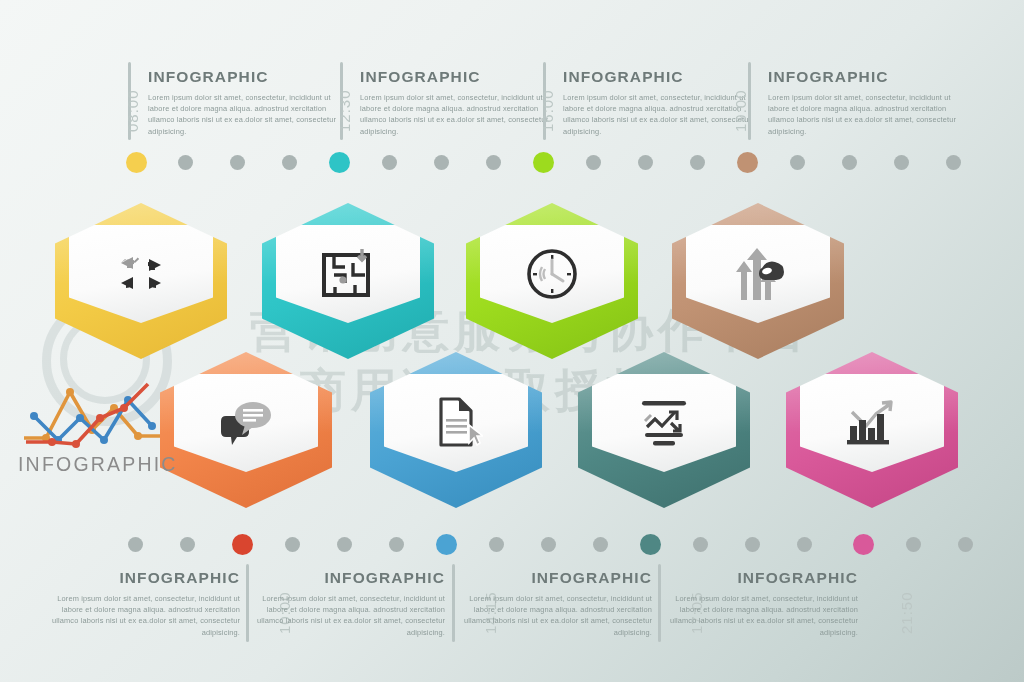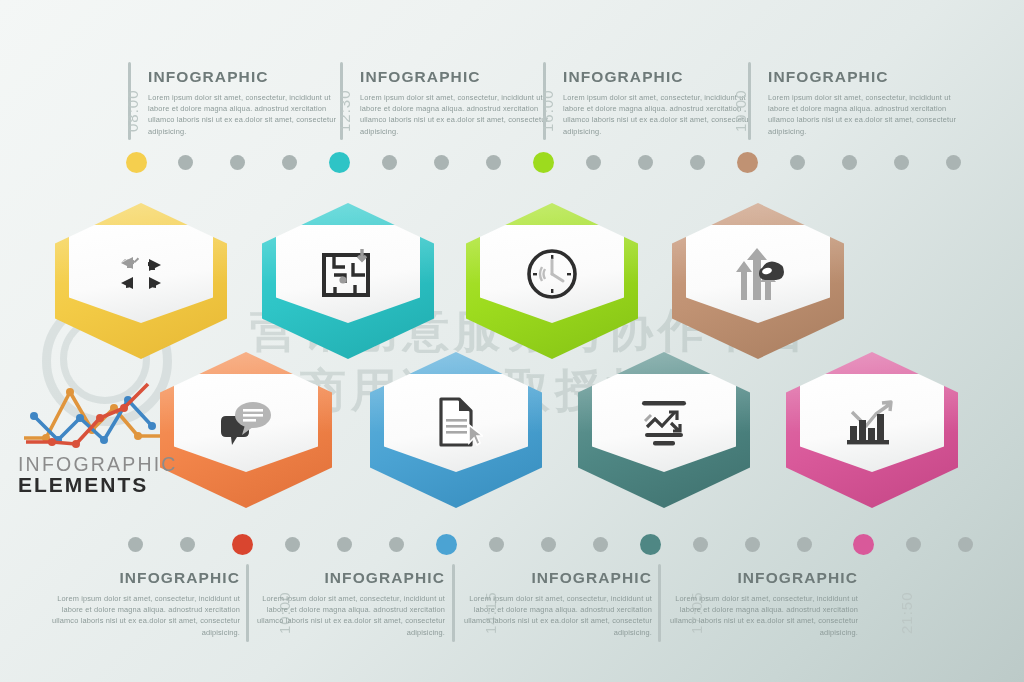--- a/index.html
+++ b/index.html
@@ -275,21 +275,20 @@
       <circle cx="86" cy="62" r="4" fill="#3f86c4"></circle>
     <circle cx="110" cy="22" r="4" fill="#3f86c4"></circle>
       <circle cx="134" cy="48" r="4" fill="#3f86c4"></circle>
     <polyline points="8,64 34,64 58,66 82,40 106,30 130,6" fill="none" stroke="#d9513a" stroke-width="3.6" stroke-linejoin="round"></polyline>
     <circle cx="34" cy="64" r="4" fill="#d9513a"></circle>
       <circle cx="58" cy="66" r="4" fill="#d9513a"></circle>
     <circle cx="82" cy="40" r="4" fill="#d9513a"></circle>
       <circle cx="106" cy="30" r="4" fill="#d9513a"></circle>
   </svg>
   <div class="l1">INFOGRAPHIC</div>
-  <div class="l2">ELEMENTS</div>
 </div>
 
 <div class="dotrow" style="top:534px;">
   <div class="dot big" style="left:232px;background:#d9452f;"></div>
   <div class="dot" style="left:285px;"></div>
   <div class="dot" style="left:337px;"></div>
   <div class="dot" style="left:389px;"></div>
   <div class="dot big" style="left:436px;background:#4ba3d3;"></div>
   <div class="dot" style="left:489px;"></div>
   <div class="dot" style="left:541px;"></div>

